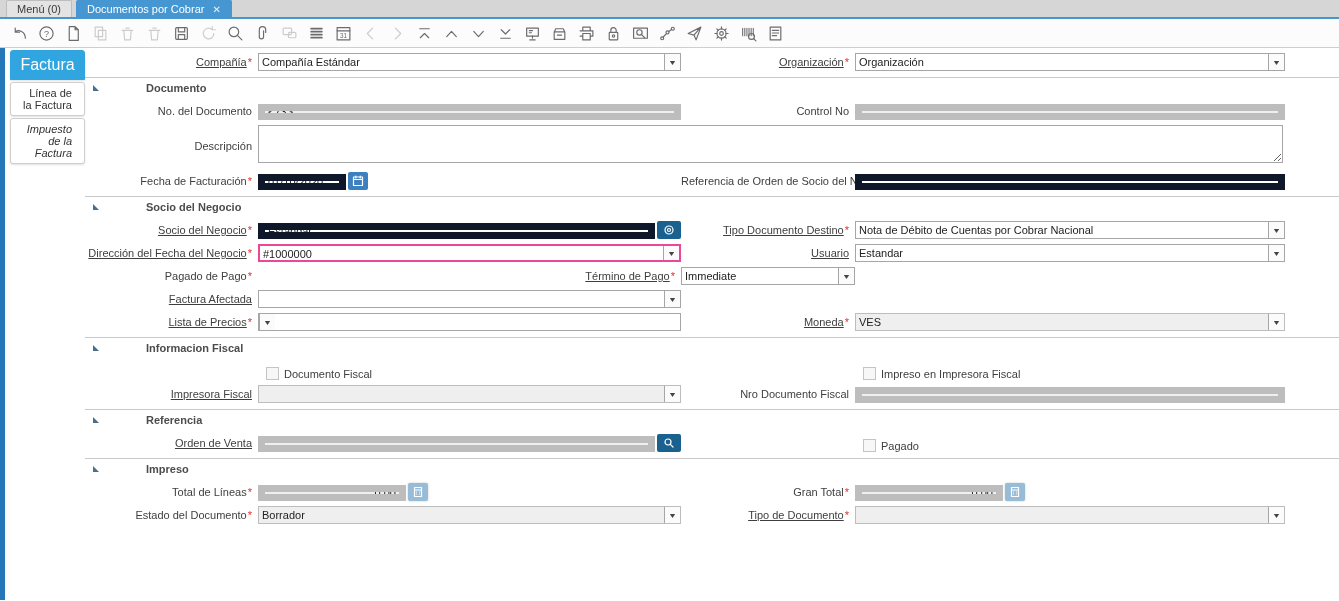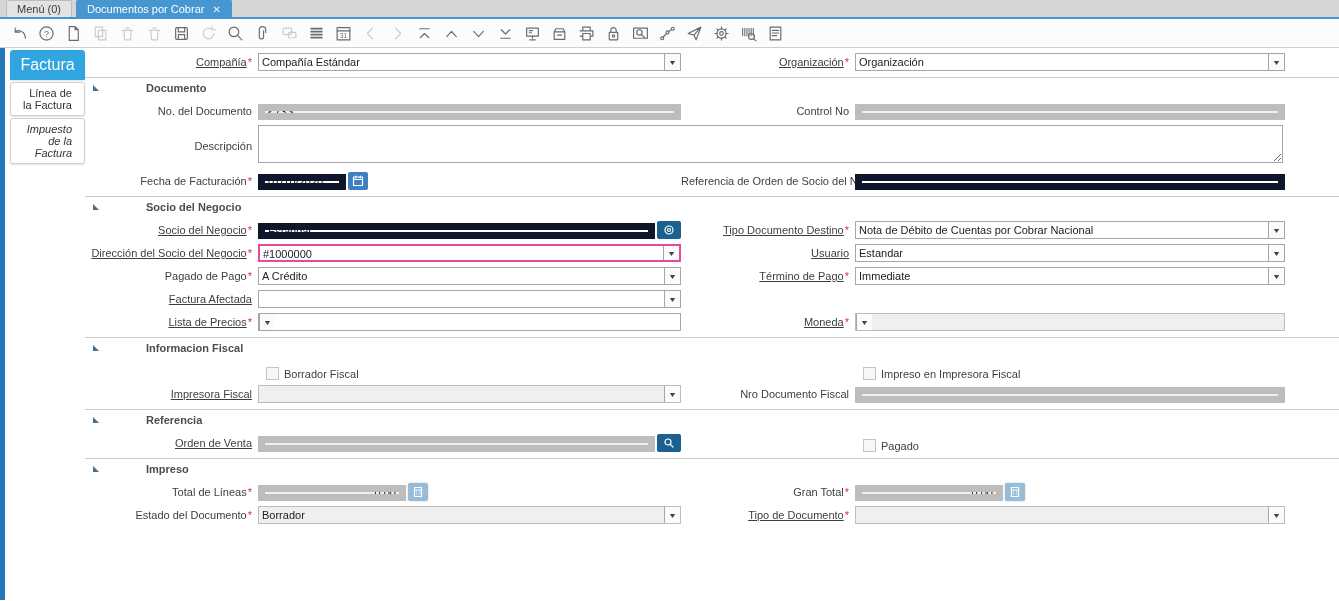--- a/index.html
+++ b/index.html
@@ -357,21 +357,21 @@
         <div class="combo">
           <div class="val">Nota de Débito de Cuentas por Cobrar Nacional</div>
           <div class="arrow">
               <span>▼</span>
             </div>
         </div>
       </div>
     </div>
 
     <div class="frow">
-      <div class="flabel"><span class="lk">Dirección del Socio del Negocio</span><span class="req">*</span></div>
+      <div class="flabel"><span class="lk">Dirección del Fecha del Negocio</span><span class="req">*</span></div>
       <div class="fcell">
         <div class="combo hl">
           <div class="val">#1000000</div>
           <div class="arrow">
               <span>▼</span>
             </div>
         </div>
       </div>
       <div class="flabel"><span class="lk">Usuario</span></div>
       <div class="fcell">
@@ -379,28 +379,20 @@
           <div class="val">Estandar</div>
           <div class="arrow">
               <span>▼</span>
             </div>
         </div>
       </div>
     </div>
 
     <div class="frow">
       <div class="flabel"><span>Pagado de Pago</span><span class="req">*</span></div>
-      <div class="fcell">
-        <div class="combo">
-          <div class="val">A Crédito</div>
-          <div class="arrow">
-              <span>▼</span>
-            </div>
-        </div>
-      </div>
       <div class="flabel"><span class="lk">Término de Pago</span><span class="req">*</span></div>
       <div class="fcell">
         <div class="combo">
           <div class="val">Immediate</div>
           <div class="arrow">
               <span>▼</span>
             </div>
         </div>
       </div>
     </div>
@@ -424,37 +416,38 @@
       <div class="fcell">
         <div class="combo">
           <div class="arrow">
               <span>▼</span>
             </div>
         </div>
       </div>
       <div class="flabel"><span class="lk">Moneda</span><span class="req">*</span></div>
       <div class="fcell">
         <div class="combo ro">
+          <div class="val">VES</div>
           <div class="arrow">
               <span>▼</span>
             </div>
         </div>
       </div>
     </div>
 
     <div class="sect">
       <span class="tri"></span>
       <span class="stitle">Informacion Fiscal</span>
     </div>
 
     <div class="frow">
       <div></div>
       <div class="fcell">
         <span class="cb"></span>
-        <span class="cblabel">Borrador Fiscal</span>
+        <span class="cblabel">Documento Fiscal</span>
       </div>
       <div></div>
       <div class="fcell">
         <span class="cb"></span>
         <span class="cblabel">Impreso en Impresora Fiscal</span>
       </div>
     </div>
 
     <div class="frow">
       <div class="flabel"><span class="lk">Impresora Fiscal</span></div>

